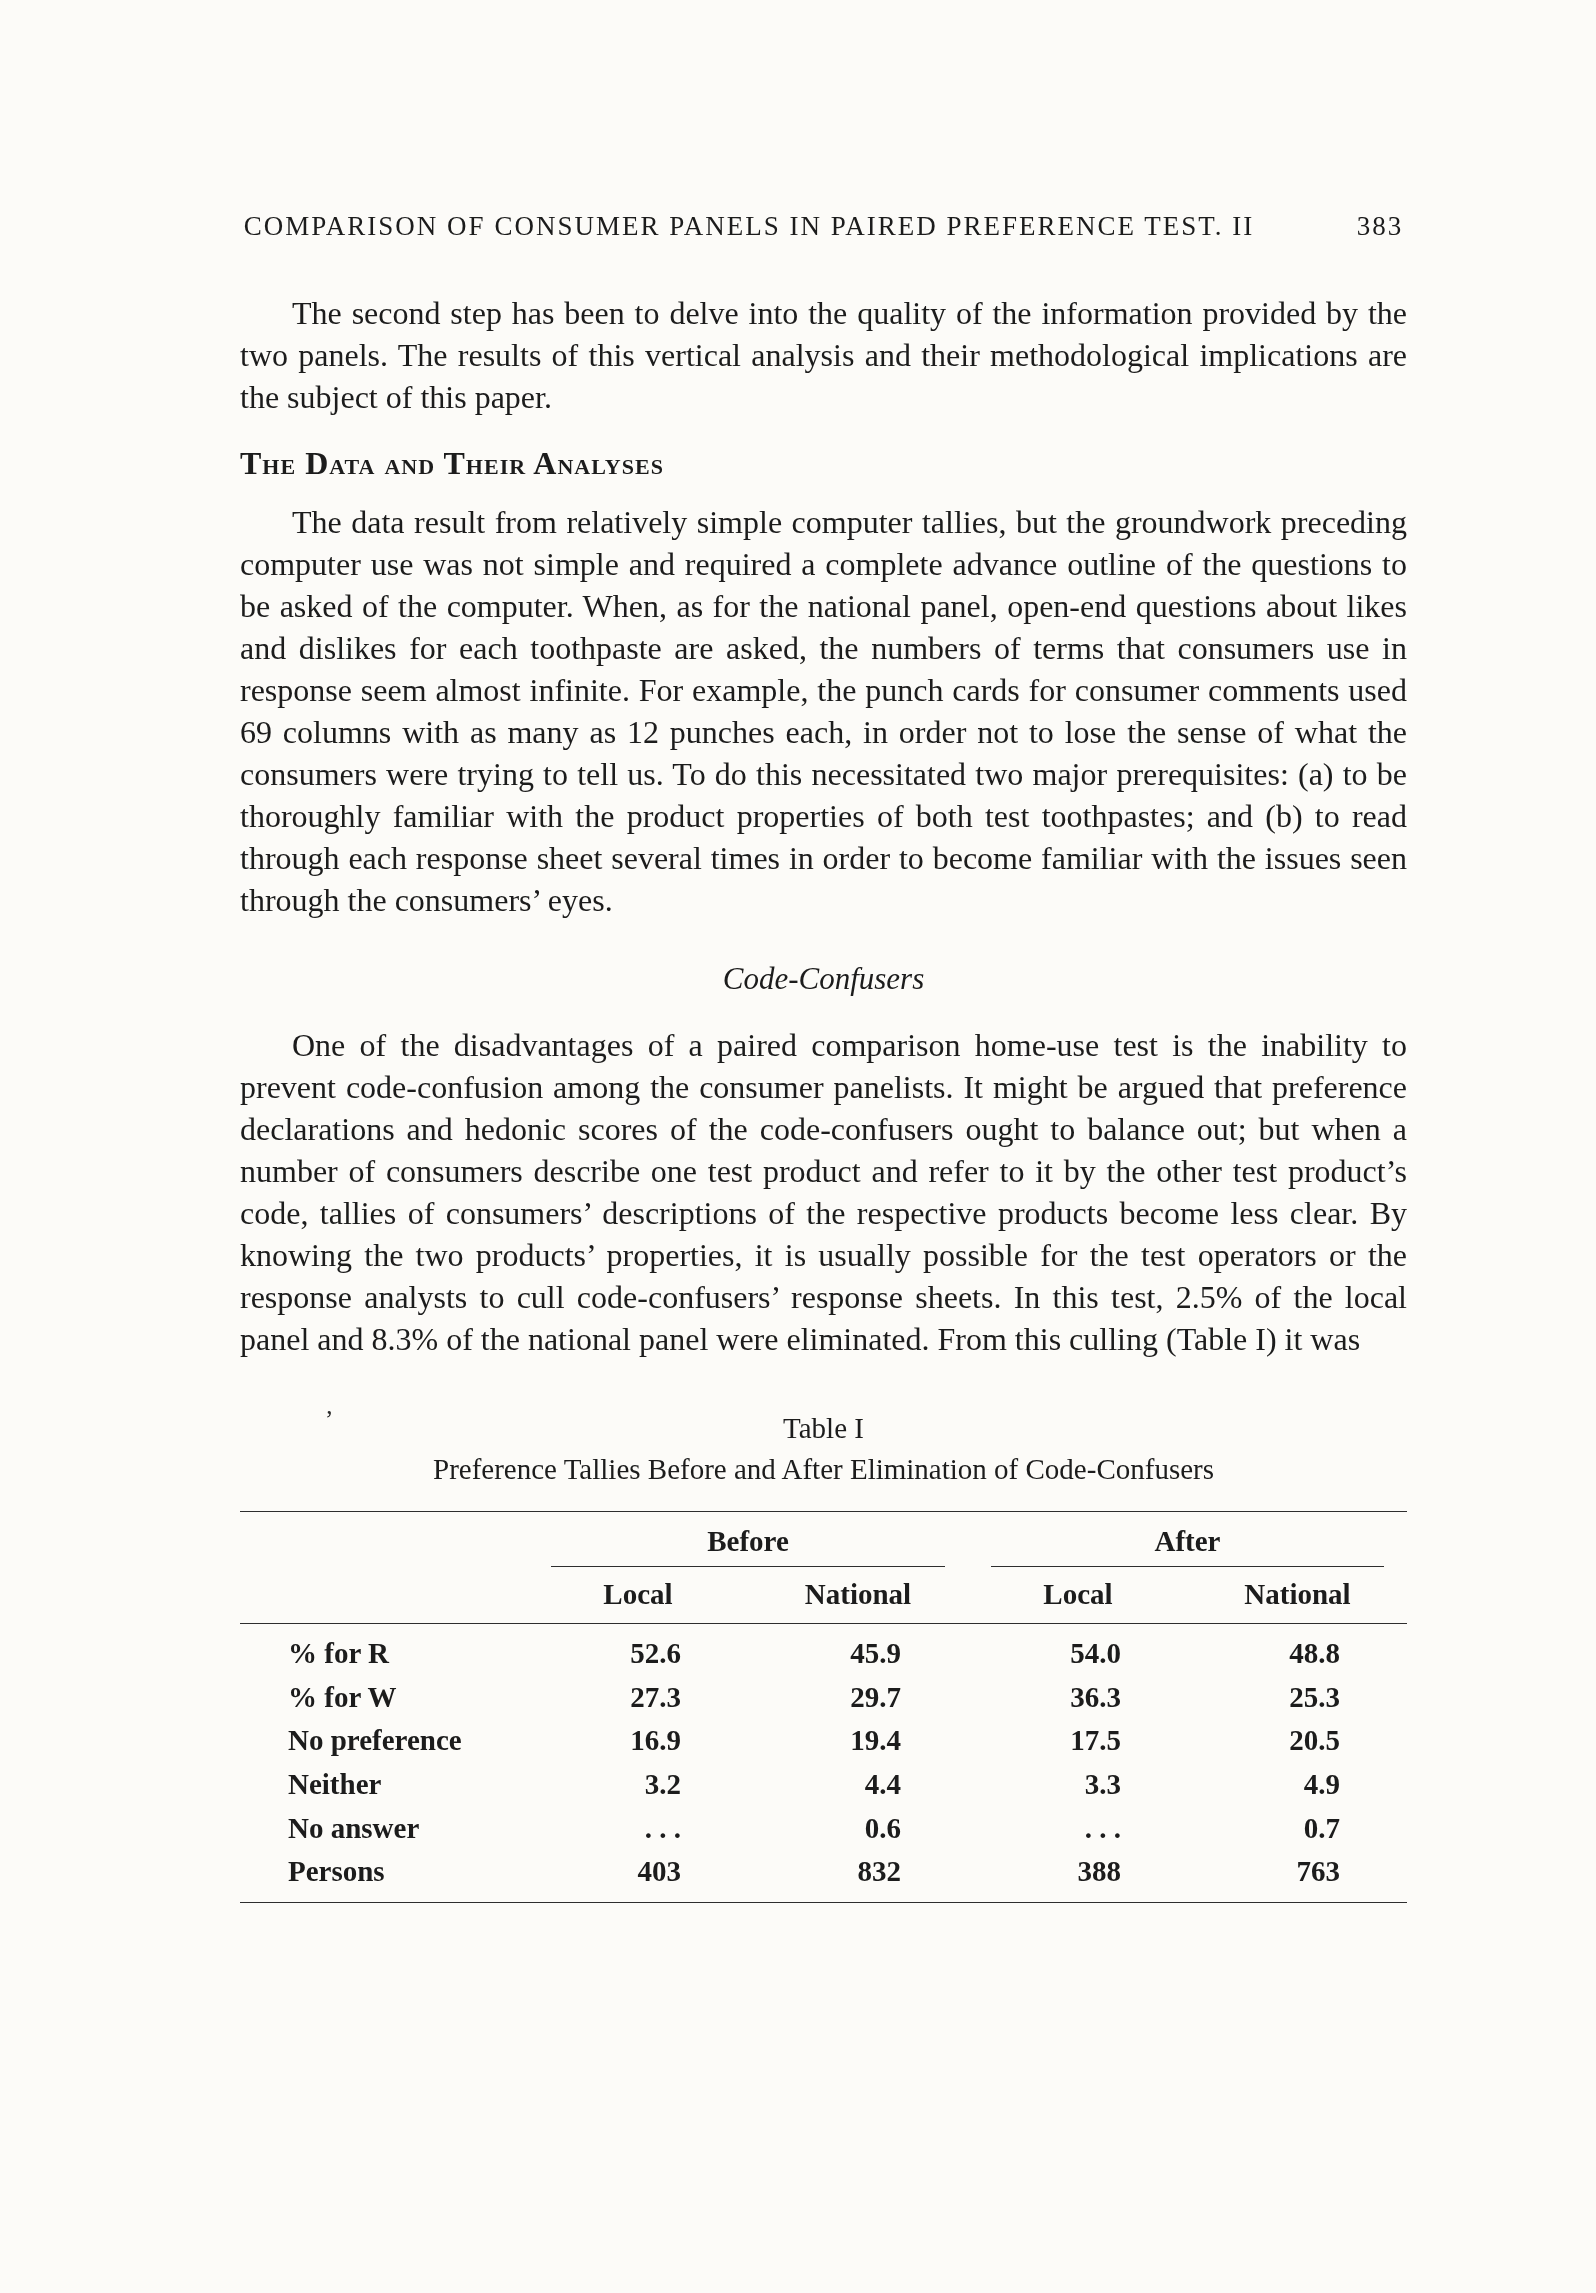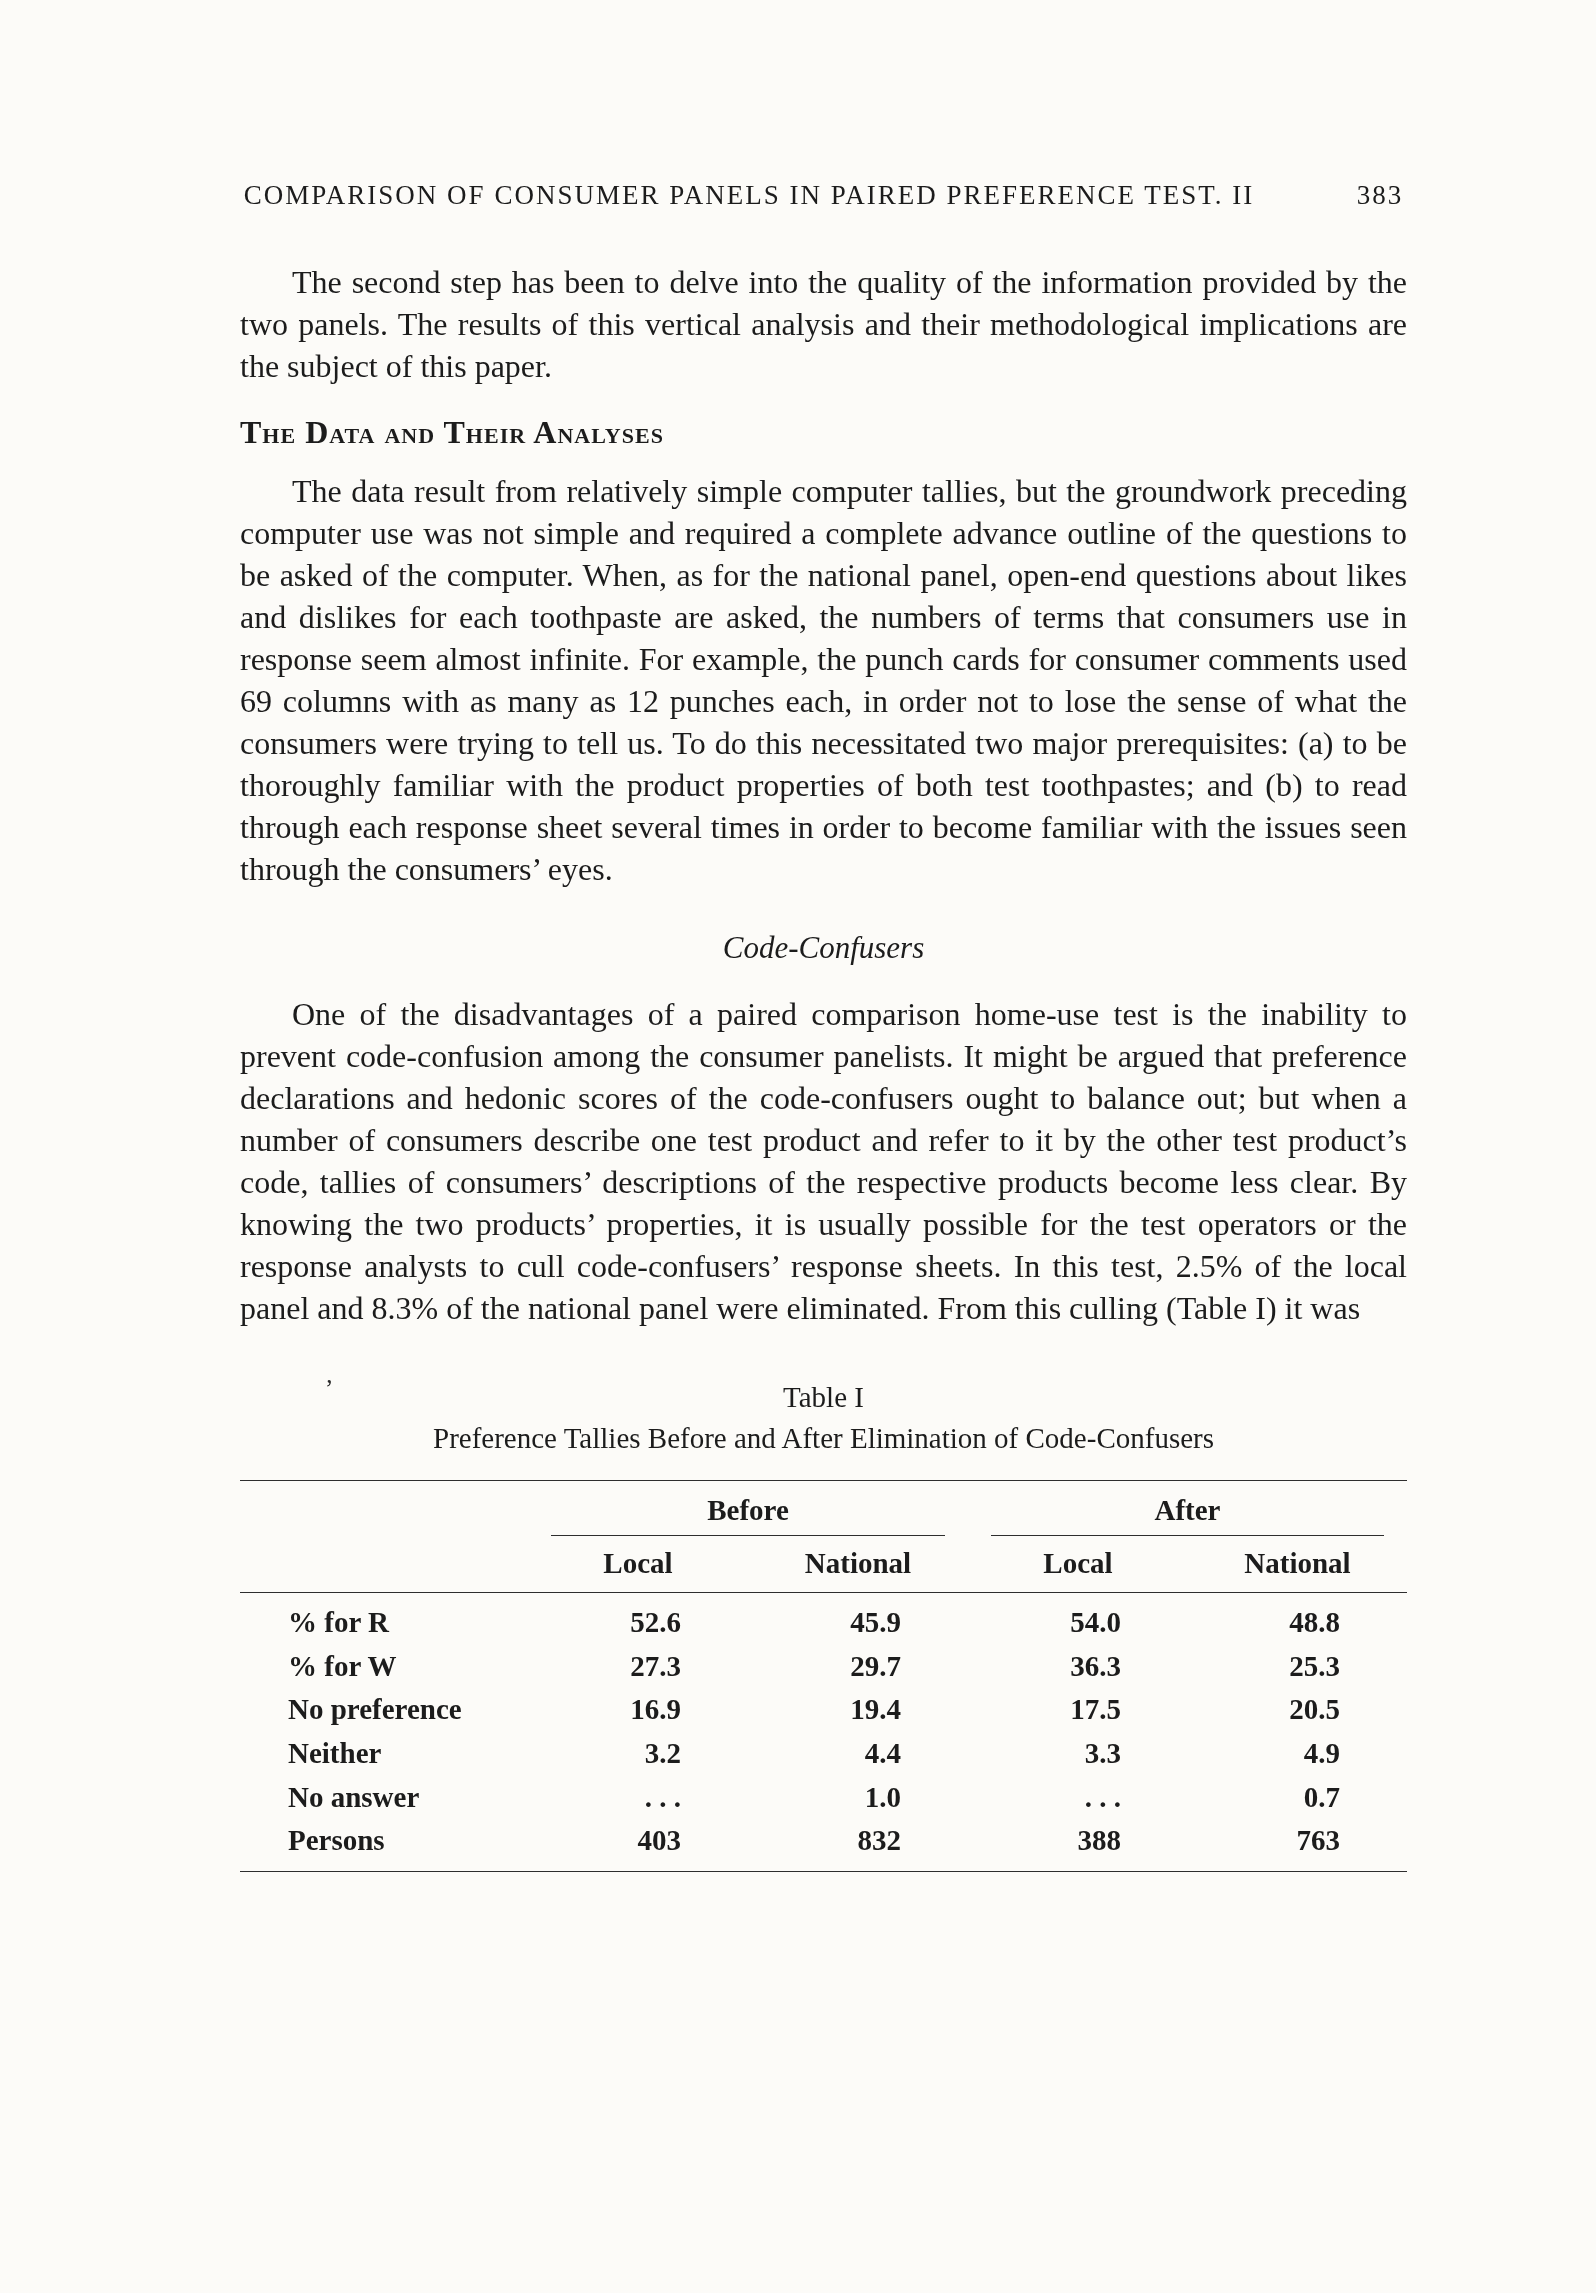--- a/index.html
+++ b/index.html
@@ -11,21 +11,21 @@
     margin: 0 auto;
     background: #fcfbf8;
     position: relative;
     overflow: hidden;
     font-family: "Liberation Serif", "DejaVu Serif", serif;
     color: #1c1c1c;
   }
   .content {
     position: absolute;
     left: 240px;
-    top: 180px;
+    top: 211px;
     width: 1167px;
   }
   .running-head {
     display: flex;
     justify-content: space-between;
     align-items: baseline;
     font-size: 27px;
     letter-spacing: 2px;
     white-space: nowrap;
     padding: 0 3.8px;
@@ -186,21 +186,21 @@
           <tr>
             <td class="row-label">Neither</td>
             <td class="num">3.2</td>
             <td class="num">4.4</td>
             <td class="num">3.3</td>
             <td class="num">4.9</td>
           </tr>
           <tr>
             <td class="row-label">No answer</td>
             <td class="num">. . .</td>
-            <td class="num">1.0</td>
+            <td class="num">0.6</td>
             <td class="num">. . .</td>
             <td class="num">0.7</td>
           </tr>
           <tr>
             <td class="row-label">Persons</td>
             <td class="num">403</td>
             <td class="num">832</td>
             <td class="num">388</td>
             <td class="num">763</td>
           </tr>

